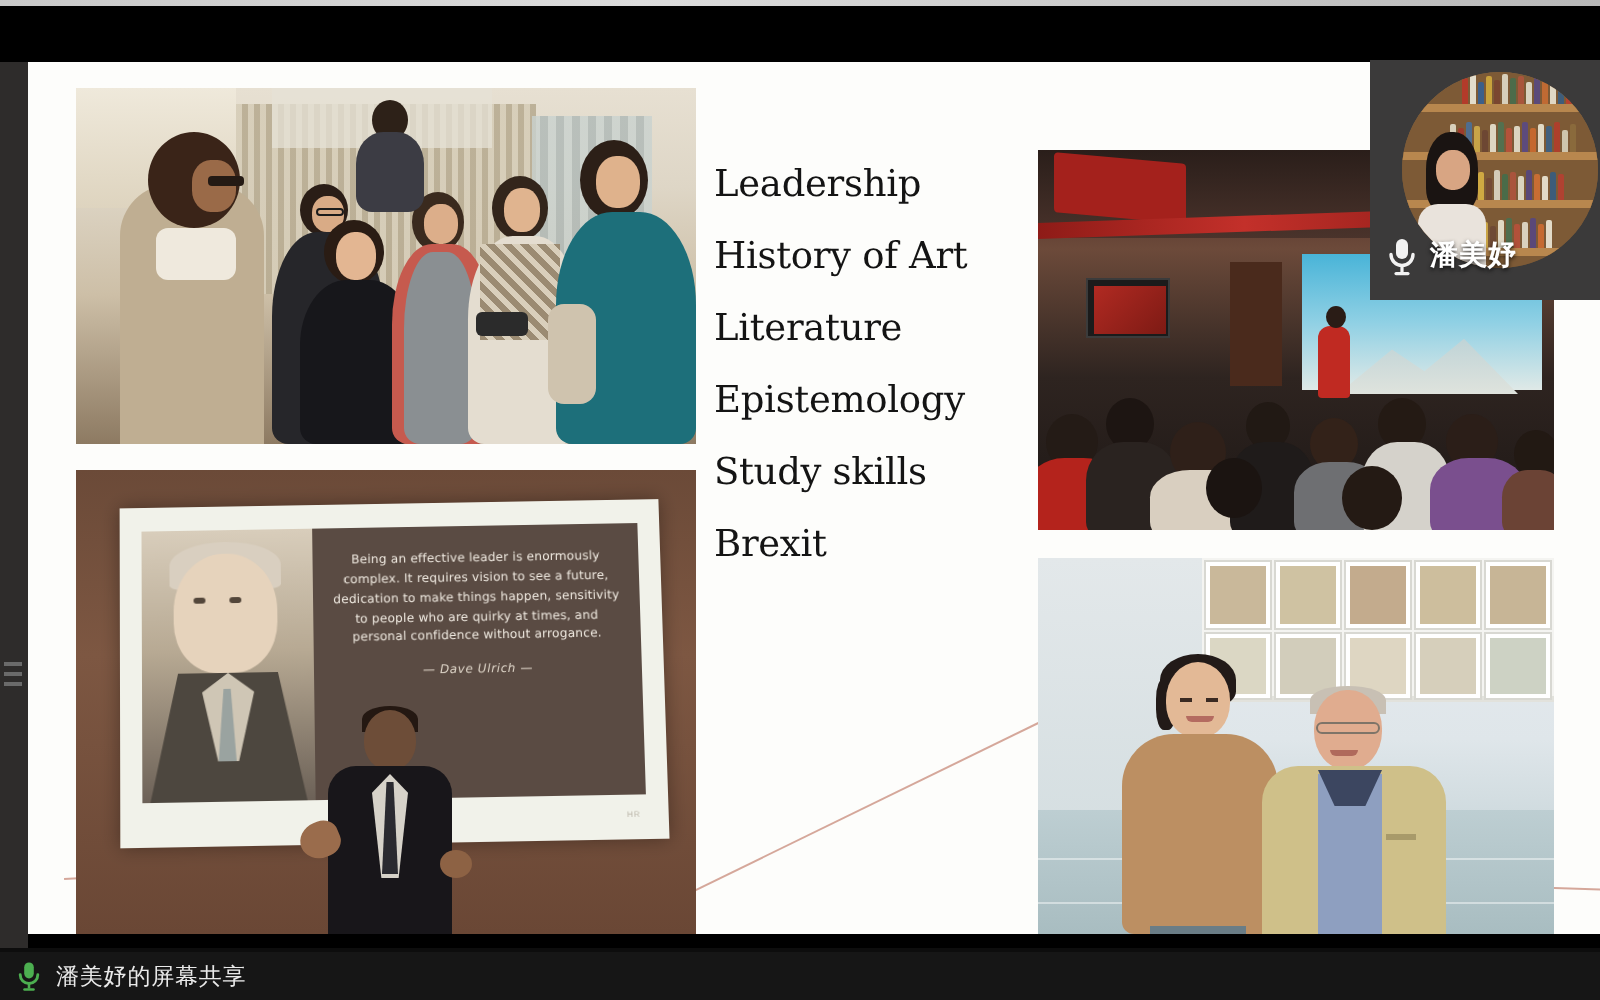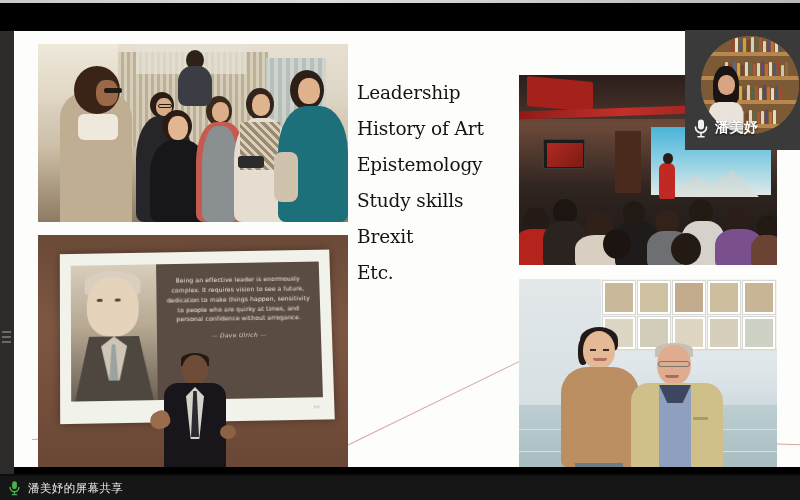--- a/index.html
+++ b/index.html
@@ -377,24 +377,24 @@
         <div class="ph4-m-jacket"></div>
         <div class="ph4-m-shirt"></div>
         <div class="ph4-m-collar"></div>
         <div class="ph4-m-pocket"></div>
       </div>
     </div>
 
     <div class="list">
       <div class="item">Leadership</div>
       <div class="item">History of Art</div>
+      <div class="item">Literature</div>
       <div class="item">Epistemology</div>
       <div class="item">Study skills</div>
       <div class="item">Brexit</div>
-      <div class="item">Etc.</div>
     </div>
   </div>
 
   <div class="slide-bottom-black"></div>
 
   <div class="video-tile">
     <div class="avatar-circle">
       <div style="position:absolute;inset:0;background:#7d5a36;"></div>
       <div class="shelf" style="top:16px;"></div>
       <div class="shelf" style="top:40px;"></div>

